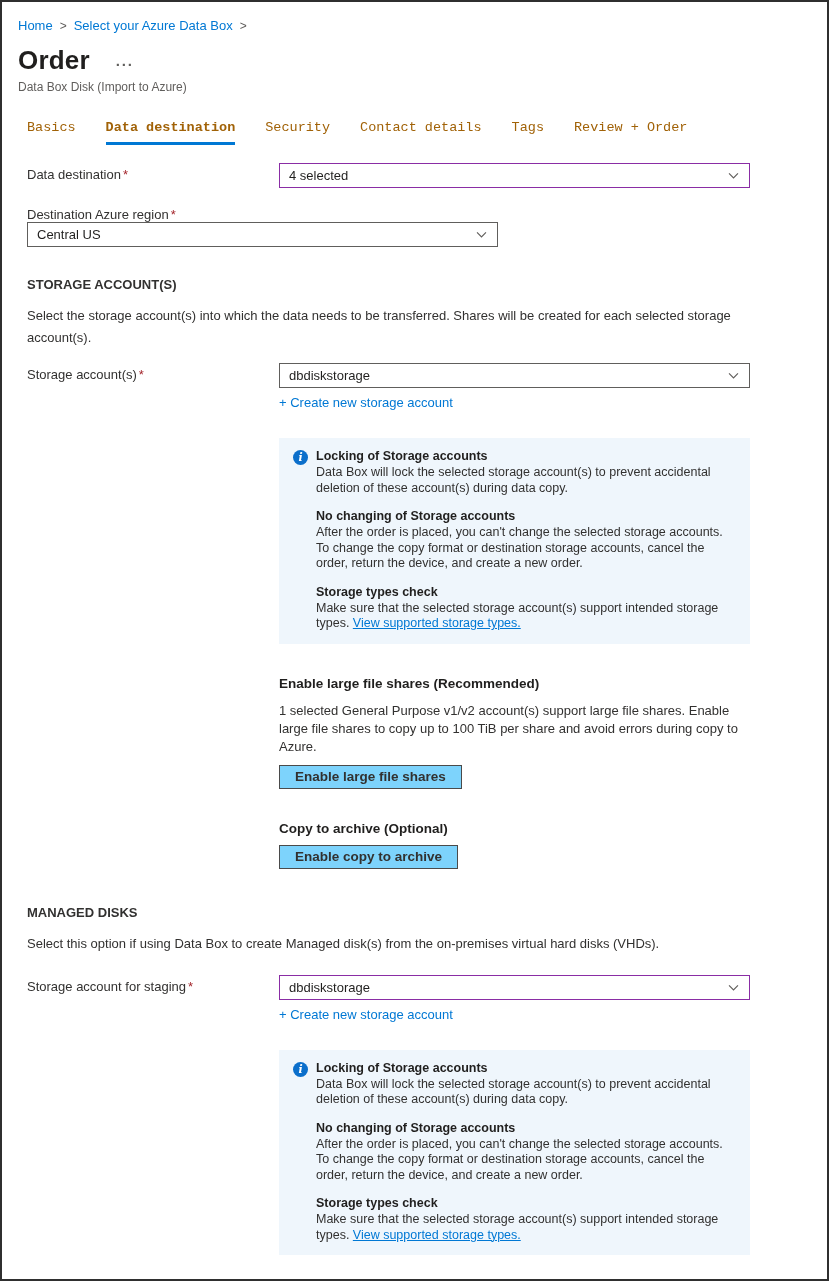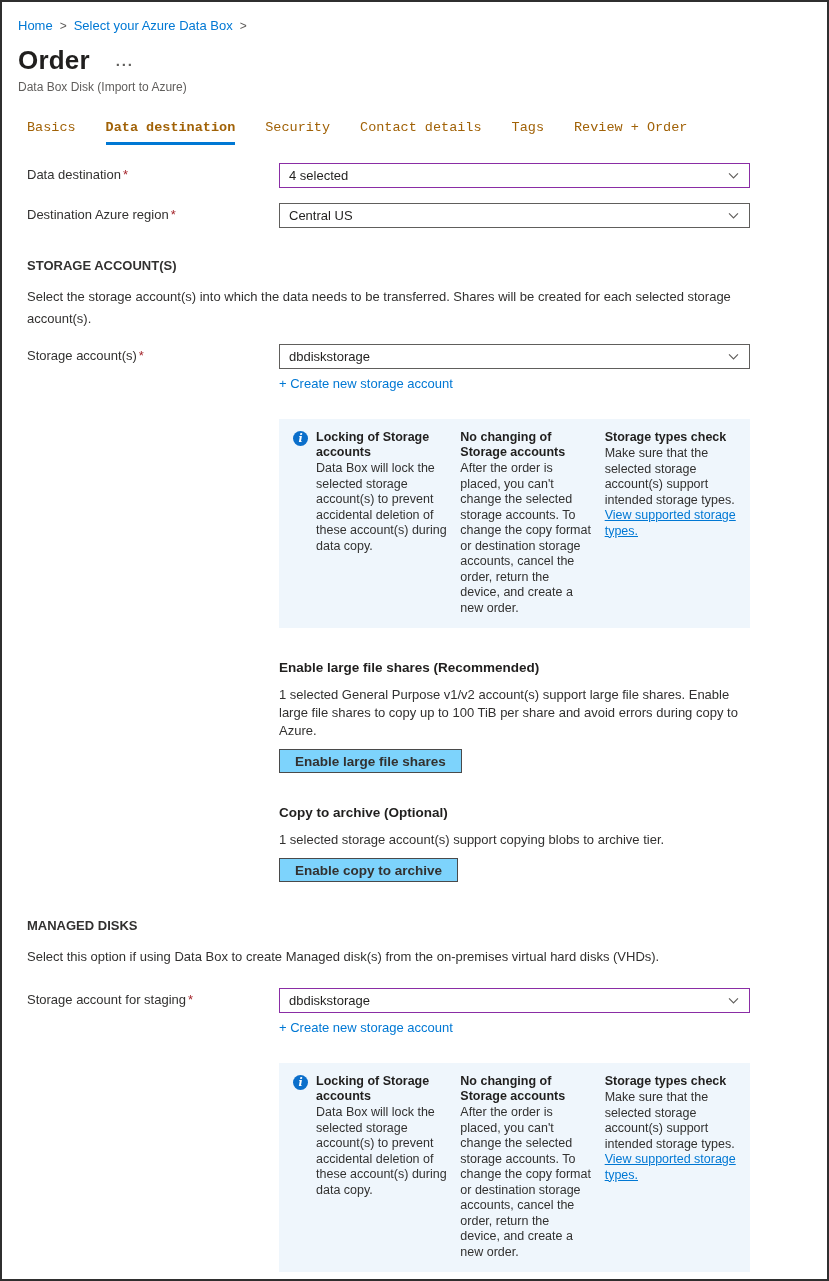--- a/index.html
+++ b/index.html
@@ -50,36 +50,36 @@
   
   .infobox {
     box-sizing:border-box; width:471px; margin-left:261px; margin-top:28px;
     background:#eff6fc; padding:11px 14px 12px 14px; display:flex; gap:8px;
   }
   .info-badge {
     flex:0 0 15px; width:15px; height:15px; margin-top:1px; border-radius:50%;
     background:#0b6fcb; color:#fff; font-family:"DejaVu Serif",serif; font-style:italic;
     font-weight:700; font-size:11px; line-height:15px; text-align:center;
   }
-  .info-items { display:flex; flex-direction:row; gap:13px; }
+  .info-items { display:flex; flex-direction:column; gap:13px; }
   .info-item h4 { margin:0; font-size:12.5px; font-weight:700; color:#201f1e; line-height:15px; }
   .info-item p { margin:1px 0 0 0; font-size:12.5px; line-height:15.5px; color:#323130; max-width:420px; }
   .info-link { color:#0078d4; text-decoration:underline; cursor:pointer; }
 
   
   .subblock { margin-left:261px; width:471px; }
   .subblock h3 { margin:32px 0 0 0; font-size:13.5px; font-weight:700; color:#201f1e; }
   .subblock p { margin:11px 0 0 0; font-size:13px; line-height:18px; color:#323130; }
   .ghost-btn {
     margin-top:9px; background:#7dd3fc; border:1px solid #4a4a4a; color:#323130;
     font-family:inherit; font-size:13.5px; font-weight:600; padding:3px 15px; height:24px;
     cursor:pointer;
   }
 
-  .mt15 { margin-top:15px; }
+  .mt15 { margin-top:15px;flex-direction:column; }
   .mt18 { margin-top:18px; }
   .mt14 { margin-top:14px; }
   .mt20 { margin-top:20px; }
   .mt36 { margin-top:36px; }
 </style>
 </head>
 <body>
 
 <div class="frame">
   <div class="content">
@@ -177,21 +177,20 @@
     </div>
 
     <div class="subblock">
       <h3>Enable large file shares (Recommended)</h3>
       <p>1 selected General Purpose v1/v2 account(s) support large file shares. Enable large file shares to copy up to 100 TiB per share and avoid errors during copy to Azure.</p>
       <button class="ghost-btn">Enable large file shares</button>
     </div>
 
     <div class="subblock">
       <h3>Copy to archive (Optional)</h3>
-      <p>1 selected storage account(s) support copying blobs to archive tier.</p>
       <button class="ghost-btn">Enable copy to archive</button>
     </div>
 
     <h2 class="section-header mt36">MANAGED DISKS</h2>
     <p class="section-desc">Select this option if using Data Box to create Managed disk(s) from the on-premises virtual hard disks (VHDs).</p>
 
     <div class="row mt20">
       <div class="label-cell">
         <span>Storage account for staging</span><span class="req">*</span>
       </div>

